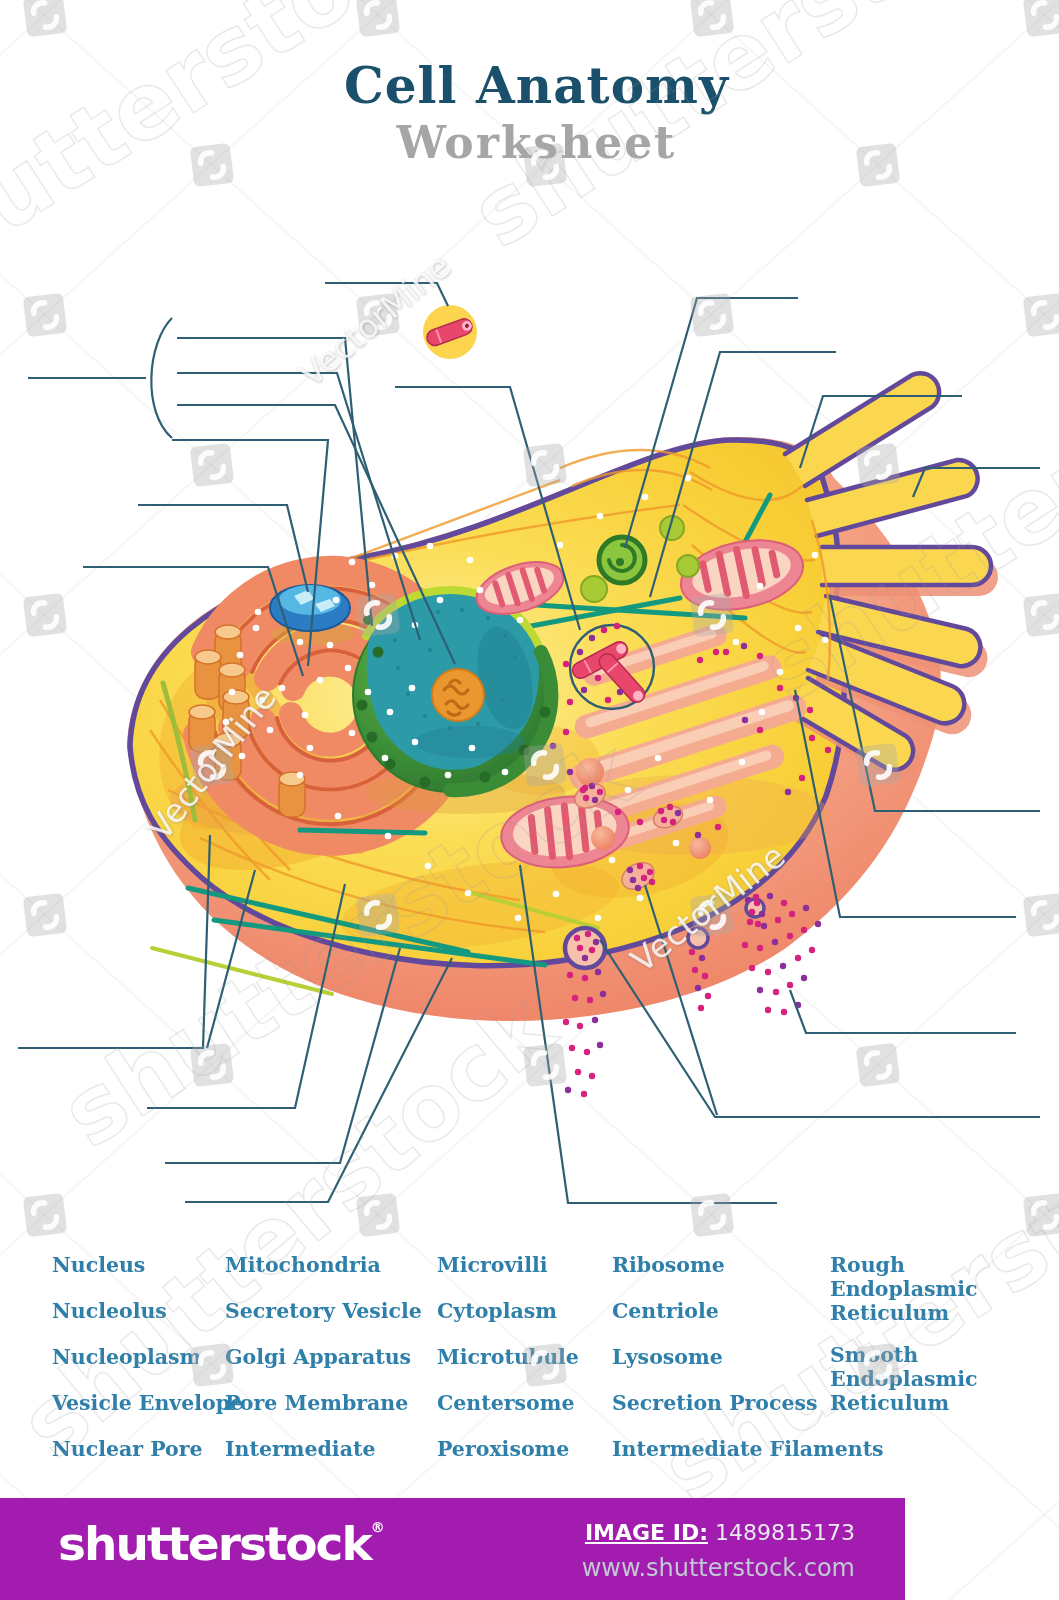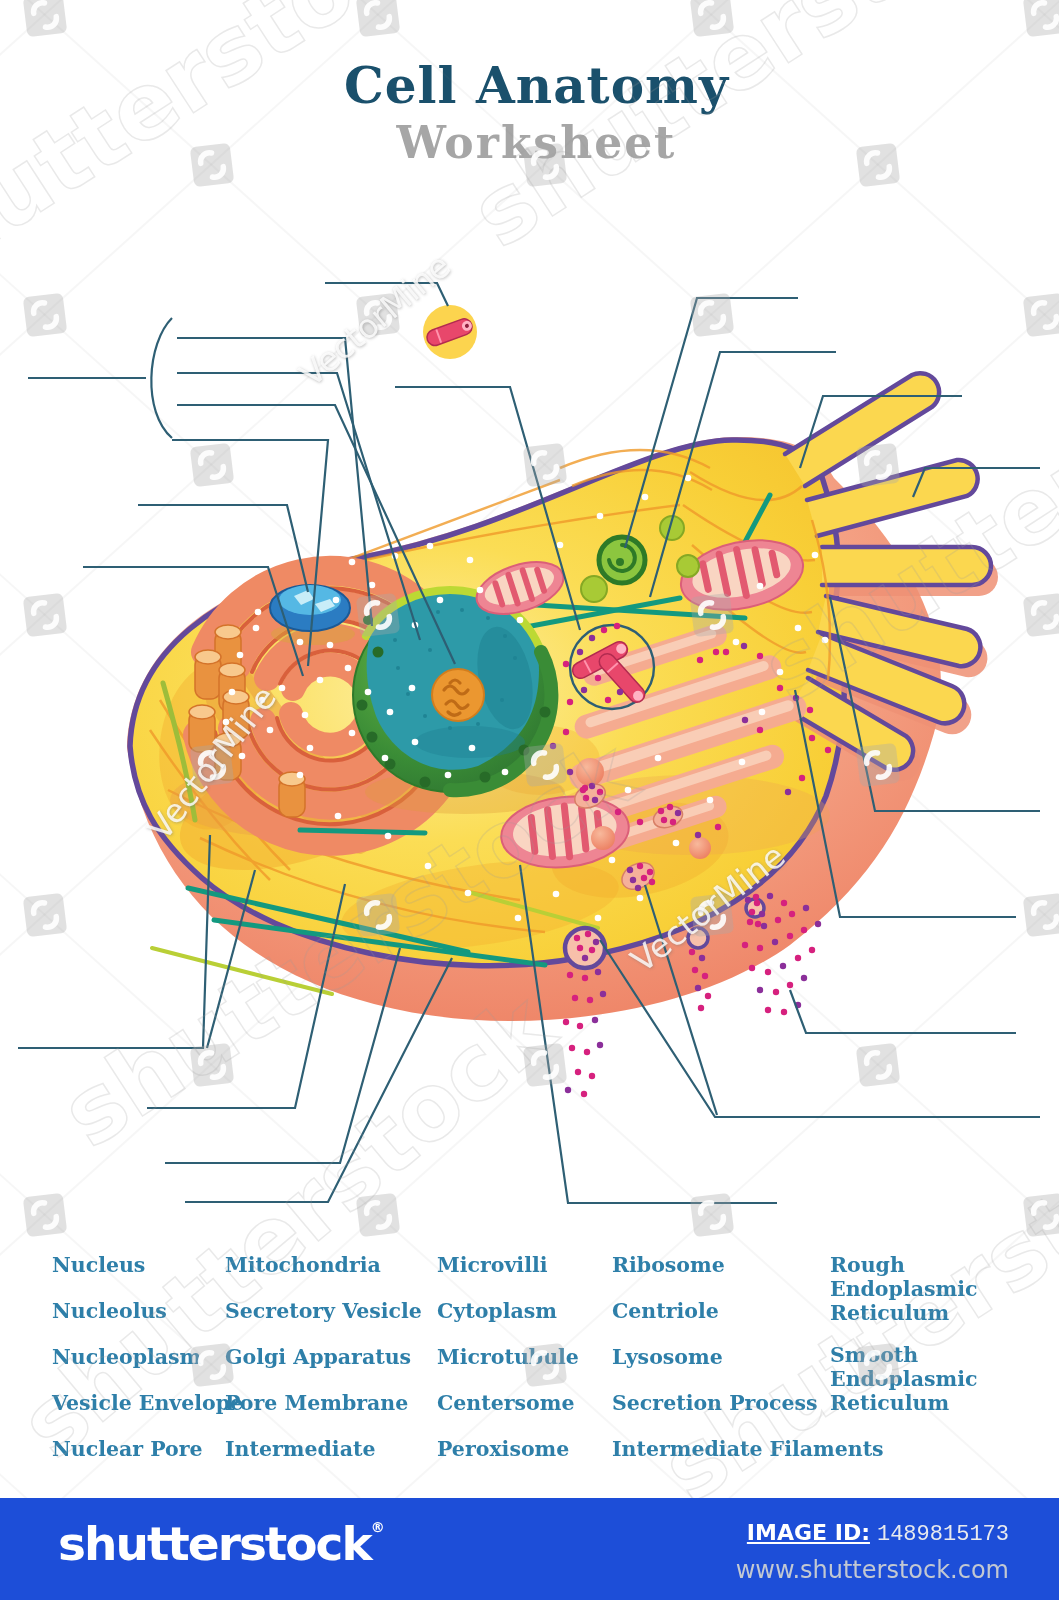--- a/index.html
+++ b/index.html
@@ -16,28 +16,28 @@
   
   .wb-col{position:absolute;top:1253px;z-index:1;}
   .wb-item{margin:0 0 22px 0;font-family:"DejaVu Serif",serif;font-weight:bold;font-size:20.5px;
            line-height:24px;color:#2e7fa9;white-space:nowrap;}
   .wb-col5 .wb-item{white-space:normal;width:210px;margin-bottom:18px;}
   
   .vm{position:absolute;z-index:4;font-family:"DejaVu Sans",sans-serif;font-size:33px;
       color:rgba(255,255,255,0.82);text-shadow:0 1px 3px rgba(110,110,110,0.45);
       transform-origin:center;white-space:nowrap;}
   
-  .footer{position:absolute;left:0;top:1498px;width:1059px;height:102px;background:#1d4ed8;z-index:6;}
+  .footer{position:absolute;left:0;top:1498px;width:905px;height:102px;background:#a21caf;z-index:6;}
   .logo{position:absolute;left:58px;top:18px;color:#ffffff;font-weight:bold;font-size:47px;
         letter-spacing:-2px;font-family:"DejaVu Sans",sans-serif;}
   .logo sup{font-size:14px;vertical-align:28px;letter-spacing:0;}
   .fright{position:absolute;right:50px;top:22px;text-align:right;color:#ffffff;}
   .fid{font-size:22px;}
   .fid .lbl{font-weight:bold;text-decoration:underline;}
-  .fid .val{font-weight:normal;color:#e8eaee;font-family:Liberation Mono, monospace;}
+  .fid .val{font-weight:normal;color:#e8eaee;}
   .furl{margin-top:9px;font-size:24px;color:#c2c8d2;}
 </style>
 </head>
 <body>
 
 <div class="canvas">
 
   <div class="title-wrap">
     <div class="title-main">Cell Anatomy</div>
     <div class="title-sub">Worksheet</div>

